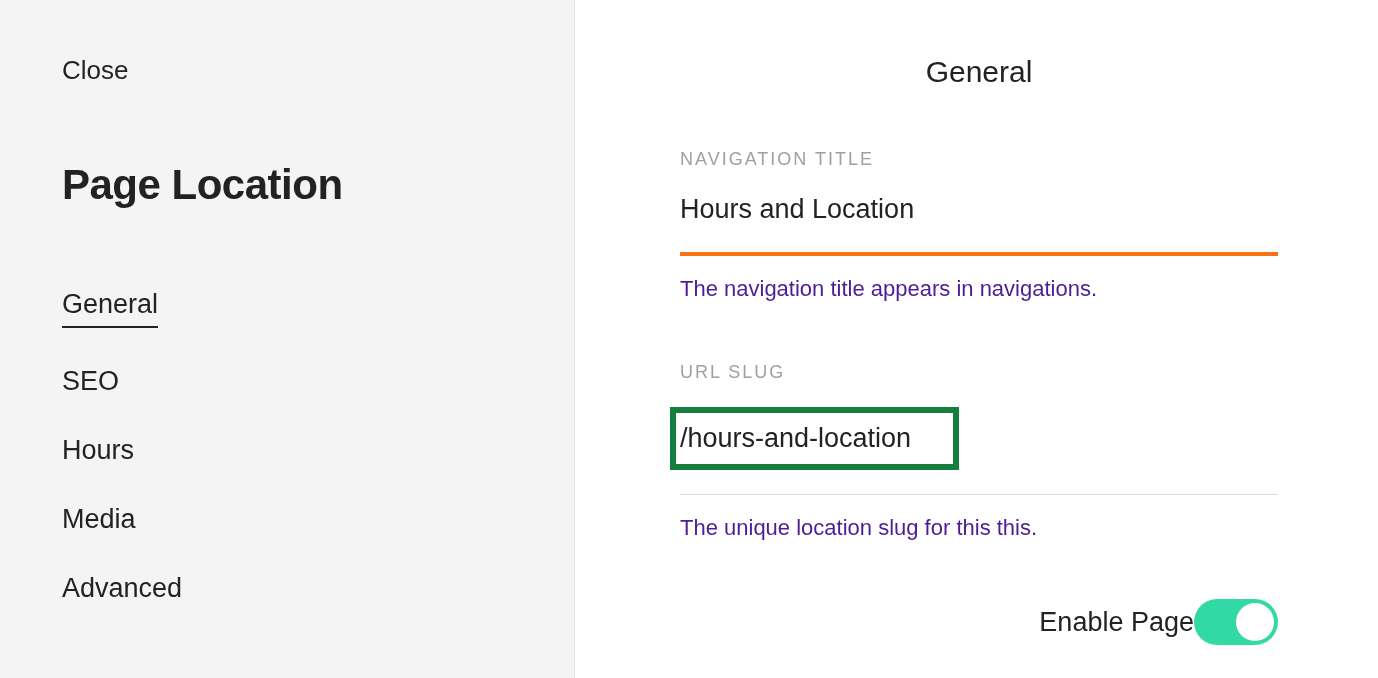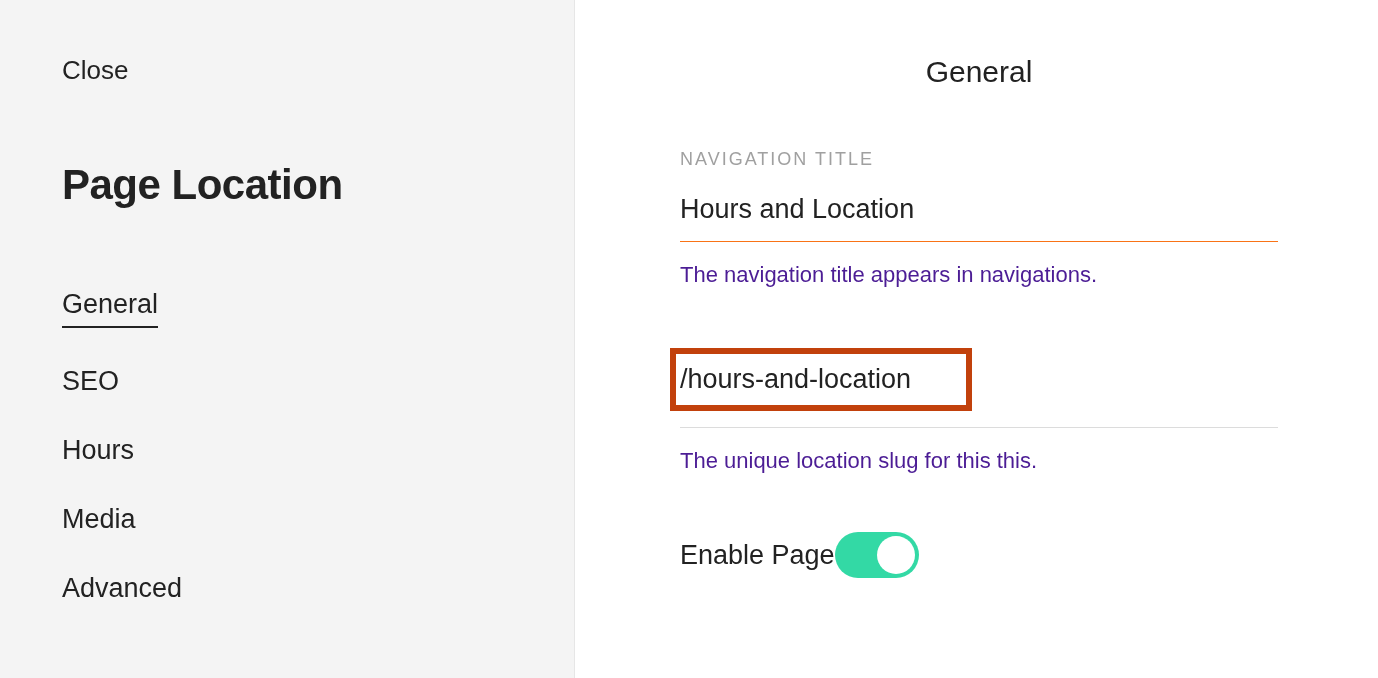--- a/index.html
+++ b/index.html
@@ -74,47 +74,47 @@
       font-size: 18px;
       letter-spacing: 2px;
       color: #a0a0a0;
       text-transform: uppercase;
       font-weight: 500;
       margin-bottom: 24px;
       display: block;
       margin-top: 35px;
     }
     .field-input-wrap {
-      border-bottom: 1px solid #f97316;
-      padding-bottom: 16px;
+      border-bottom: 4px solid #f97316;
+      padding-bottom: 27px;
       margin-bottom: 20px;
     }
     .field-value {
       font-size: 27px;
       color: #222;
       width: 100%;
       border: none;
       outline: none;
       background: transparent;
       font-family: inherit;
     }
     .field-help {
       font-size: 22px;
       color: #4c1d95;
     }
     .highlight-box {
-      border: 6px solid #c2410c;
+      border: 6px solid #15803d;
       display: inline-block;
-      padding: 10px 16px 10px 4px;
+      padding: 10px 3px 10px 4px;
       margin-left: -10px;
-      margin-bottom: 0;
+      margin-bottom: 8px;
     }
     .toggle-row {
       display: flex;
-      justify-content: flex-start;
+      justify-content: flex-end;
       align-items: center;
       margin-bottom: 24px;
     }
     .toggle-label {
       font-size: 27px;
       color: #222;
     }
     .toggle {
       width: 84px;
       height: 46px;
@@ -165,20 +165,21 @@
 
   <div class="field-group">
     <span class="field-label">NAVIGATION TITLE</span>
     <div class="field-input-wrap">
       <input class="field-value" type="text" value="Hours and Location" style="">
     </div>
     <div class="field-help">The navigation title appears in navigations.</div>
   </div>
 
   <div class="field-group-slug">
+    <span class="field-label">URL SLUG</span>
     <div class="slug-wrap">
       <div class="highlight-box">
         <input class="field-value" type="text" style="width: 270px;" value="/hours-and-location">
       </div>
     </div>
     <div class="field-help">The unique location slug for this this.</div>
   </div>
 
   <div>
     <div class="toggle-row">

